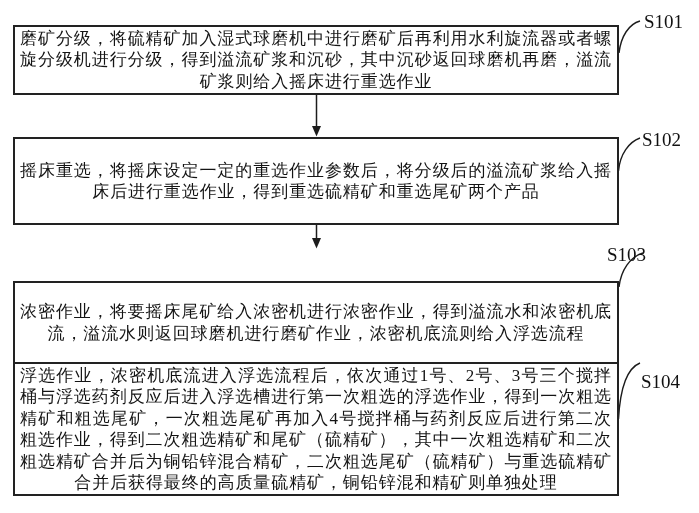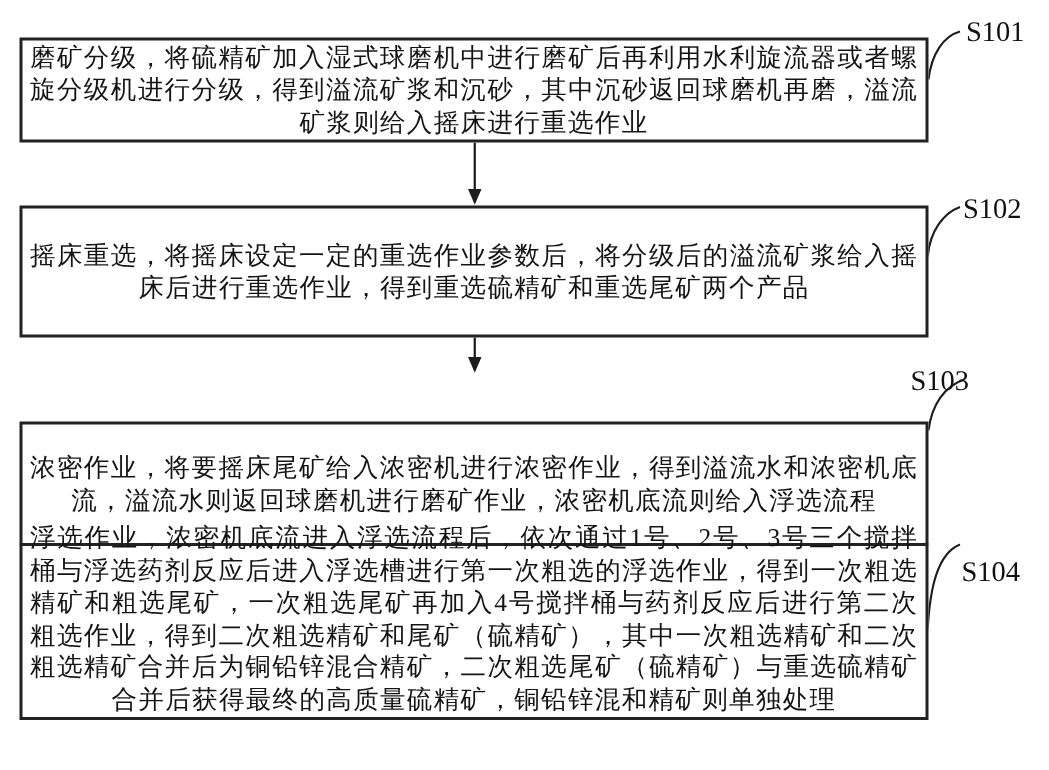--- a/index.html
+++ b/index.html
@@ -32,21 +32,21 @@
     font-size: 17px;
     line-height: 21.5px;
     letter-spacing: 0.9px;
     text-align: justify;
     text-align-last: center;
     text-justify: inter-ideograph;
   }
   #box-1 { top: 25px;  height: 70px;  }
   #box-2 { top: 137px; height: 88px;  }
   #box-3 { top: 250px; height: 83px; margin-top: 31px;  }
-  #box-4 { top: 362px; height: 118px; align-items: flex-end; }
+  #box-4 { top: 362px; height: 134px; }
   .step-label {
     position: absolute;
     color: #111111;
     font-size: 19px;
     line-height: 25px;
     font-family: "Liberation Serif", "DejaVu Serif", serif;
     white-space: nowrap;
   }
   #label-1 { left: 644px; top: 9px;   }
   #label-2 { left: 642px; top: 127px; text-align: right; }

